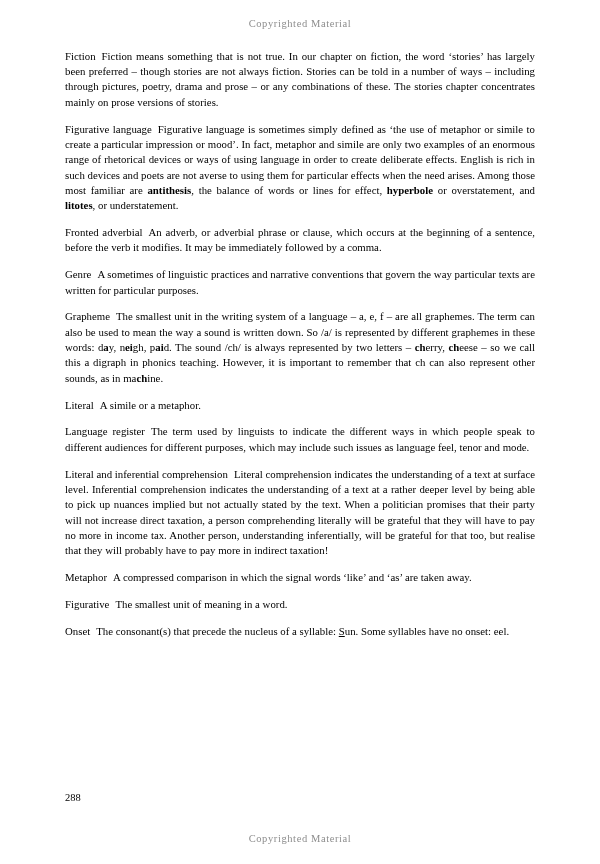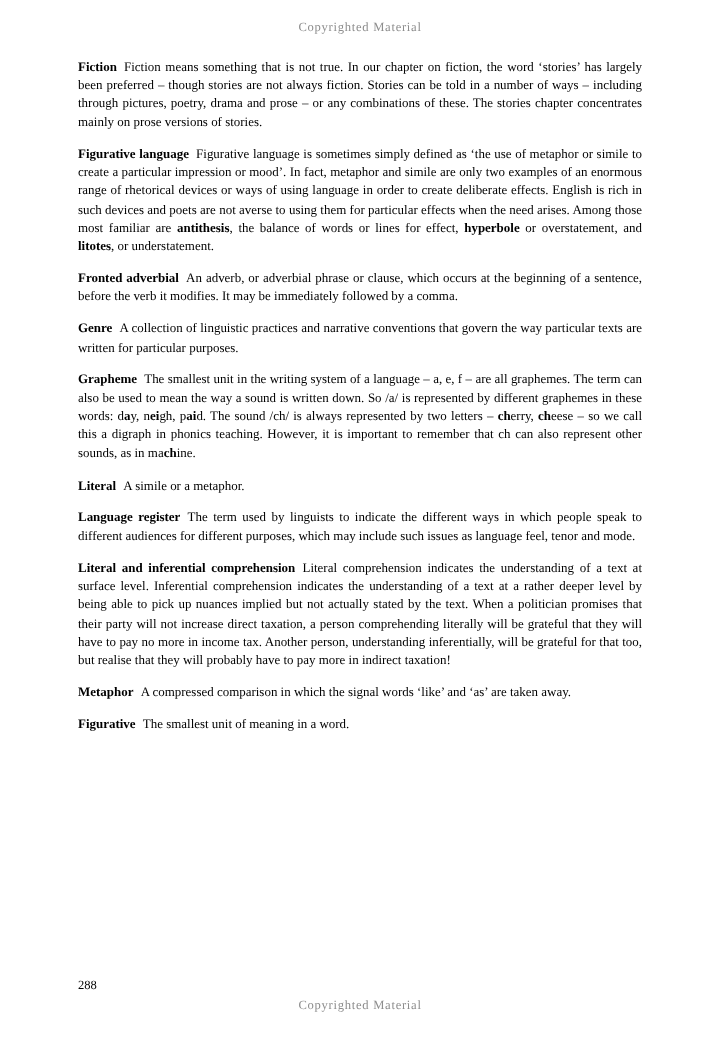--- a/index.html
+++ b/index.html
@@ -48,57 +48,58 @@
     margin-bottom: 30px;
   }
   .entry {
     font-size: 10.8px;
     line-height: 1.42;
     text-align: justify;
     margin-bottom: 11.5px;
     color: #000;
   }
   .entry .term {
-    font-weight: bold;
+    font-weight: normal;
   }
   .entry .gap {
     display: inline-block;
     width: 6px;
   }
   .entry b { font-weight: bold; }
   .entry i { font-style: italic; }
   .underline { text-decoration: underline; }
 
   .page-number {
     position: absolute;
     left: 65px;
-    top: 816px;
+    top: 792px;
     font-size: 10.5px;
     font-family: "Liberation Serif", serif;
   }
 </style>
 </head>
 <body>
 
 <div class="page">
 
   <div class="watermark watermark-top">Copyrighted Material</div>
 
   <div class="content">
     <div id="entry-list">
         <p class="entry"><span class="term">Fiction</span><span class="gap">&nbsp;&nbsp;</span><span>Fiction means something that is not true. In our chapter on fiction, the word ‘stories’ has largely been preferred – though stories are not always fiction. Stories can be told in a number of ways – including through pictures, poetry, drama and prose – or any combinations of these. The stories chapter concentrates mainly on prose versions of stories.</span></p>
         <p class="entry"><span class="term">Figurative language</span><span class="gap">&nbsp;&nbsp;</span><span>Figurative language is sometimes simply defined as ‘the use of metaphor or simile to create a particular impression or mood’. In fact, metaphor and simile are only two examples of an enormous range of rhetorical devices or ways of using language in order to create deliberate effects. English is rich in such devices and poets are not averse to using them for particular effects when the need arises. Among those most familiar are </span><b>antithesis</b><span>, the balance of words or lines for effect, </span><b>hyperbole</b><span> or overstatement, and </span><b>litotes</b><span>, or understatement.</span></p>
         <p class="entry"><span class="term">Fronted adverbial</span><span class="gap">&nbsp;&nbsp;</span><span>An adverb, or adverbial phrase or clause, which occurs at the beginning of a sentence, before the verb it modifies. It may be immediately followed by a comma.</span></p>
-        <p class="entry"><span class="term">Genre</span><span class="gap">&nbsp;&nbsp;</span><span>A collection of linguistic practices and narrative conventions that govern the way particular texts are written for particular purposes.</span></p>
+        <p class="entry"><span class="term">Genre</span><span class="gap">&nbsp;&nbsp;</span><span>A sometimes of linguistic practices and narrative conventions that govern the way particular texts are written for particular purposes.</span></p>
         <p class="entry"><span class="term">Grapheme</span><span class="gap">&nbsp;&nbsp;</span><span>The smallest unit in the writing system of a language – a, e, f – are all graphemes. The term can also be used to mean the way a sound is written down. So /a/ is represented by different graphemes in these words: d</span><b>a</b><span>y, n</span><b>ei</b><span>gh, p</span><b>ai</b><span>d. The sound /ch/ is always represented by two letters – </span><b>ch</b><span>erry, </span><b>ch</b><span>eese – so we call this a digraph in phonics teaching. However, it is important to remember that ch can also represent other sounds, as in ma</span><b>ch</b><span>ine.</span></p>
         <p class="entry"><span class="term">Literal</span><span class="gap">&nbsp;&nbsp;</span><span>A simile or a metaphor.</span></p>
         <p class="entry"><span class="term">Language register</span><span class="gap">&nbsp;&nbsp;</span><span>The term used by linguists to indicate the different ways in which people speak to different audiences for different purposes, which may include such issues as language feel, tenor and mode.</span></p>
         <p class="entry"><span class="term">Literal and inferential comprehension</span><span class="gap">&nbsp;&nbsp;</span><span>Literal comprehension indicates the understanding of a text at surface level. Inferential comprehension indicates the understanding of a text at a rather deeper level by being able to pick up nuances implied but not actually stated by the text. When a politician promises that their party will not increase direct taxation, a person comprehending literally will be grateful that they will have to pay no more in income tax. Another person, understanding inferentially, will be grateful for that too, but realise that they will probably have to pay more in indirect taxation!</span></p>
         <p class="entry"><span class="term">Metaphor</span><span class="gap">&nbsp;&nbsp;</span><span>A compressed comparison in which the signal words ‘like’ and ‘as’ are taken away.</span></p>
         <p class="entry"><span class="term">Figurative</span><span class="gap">&nbsp;&nbsp;</span><span>The smallest unit of meaning in a word.</span></p>
+        <p class="entry"><span class="term">Onset</span><span class="gap">&nbsp;&nbsp;</span><span>The consonant(s) that precede the nucleus of a syllable: </span><span class="underline">S</span><span>un. Some syllables have no onset: eel.</span></p>
       </div>
   </div>
 
   <div class="page-number">288</div>
 
   <div class="watermark watermark-bottom">Copyrighted Material</div>
 
 </div>
 
 </body></html>

